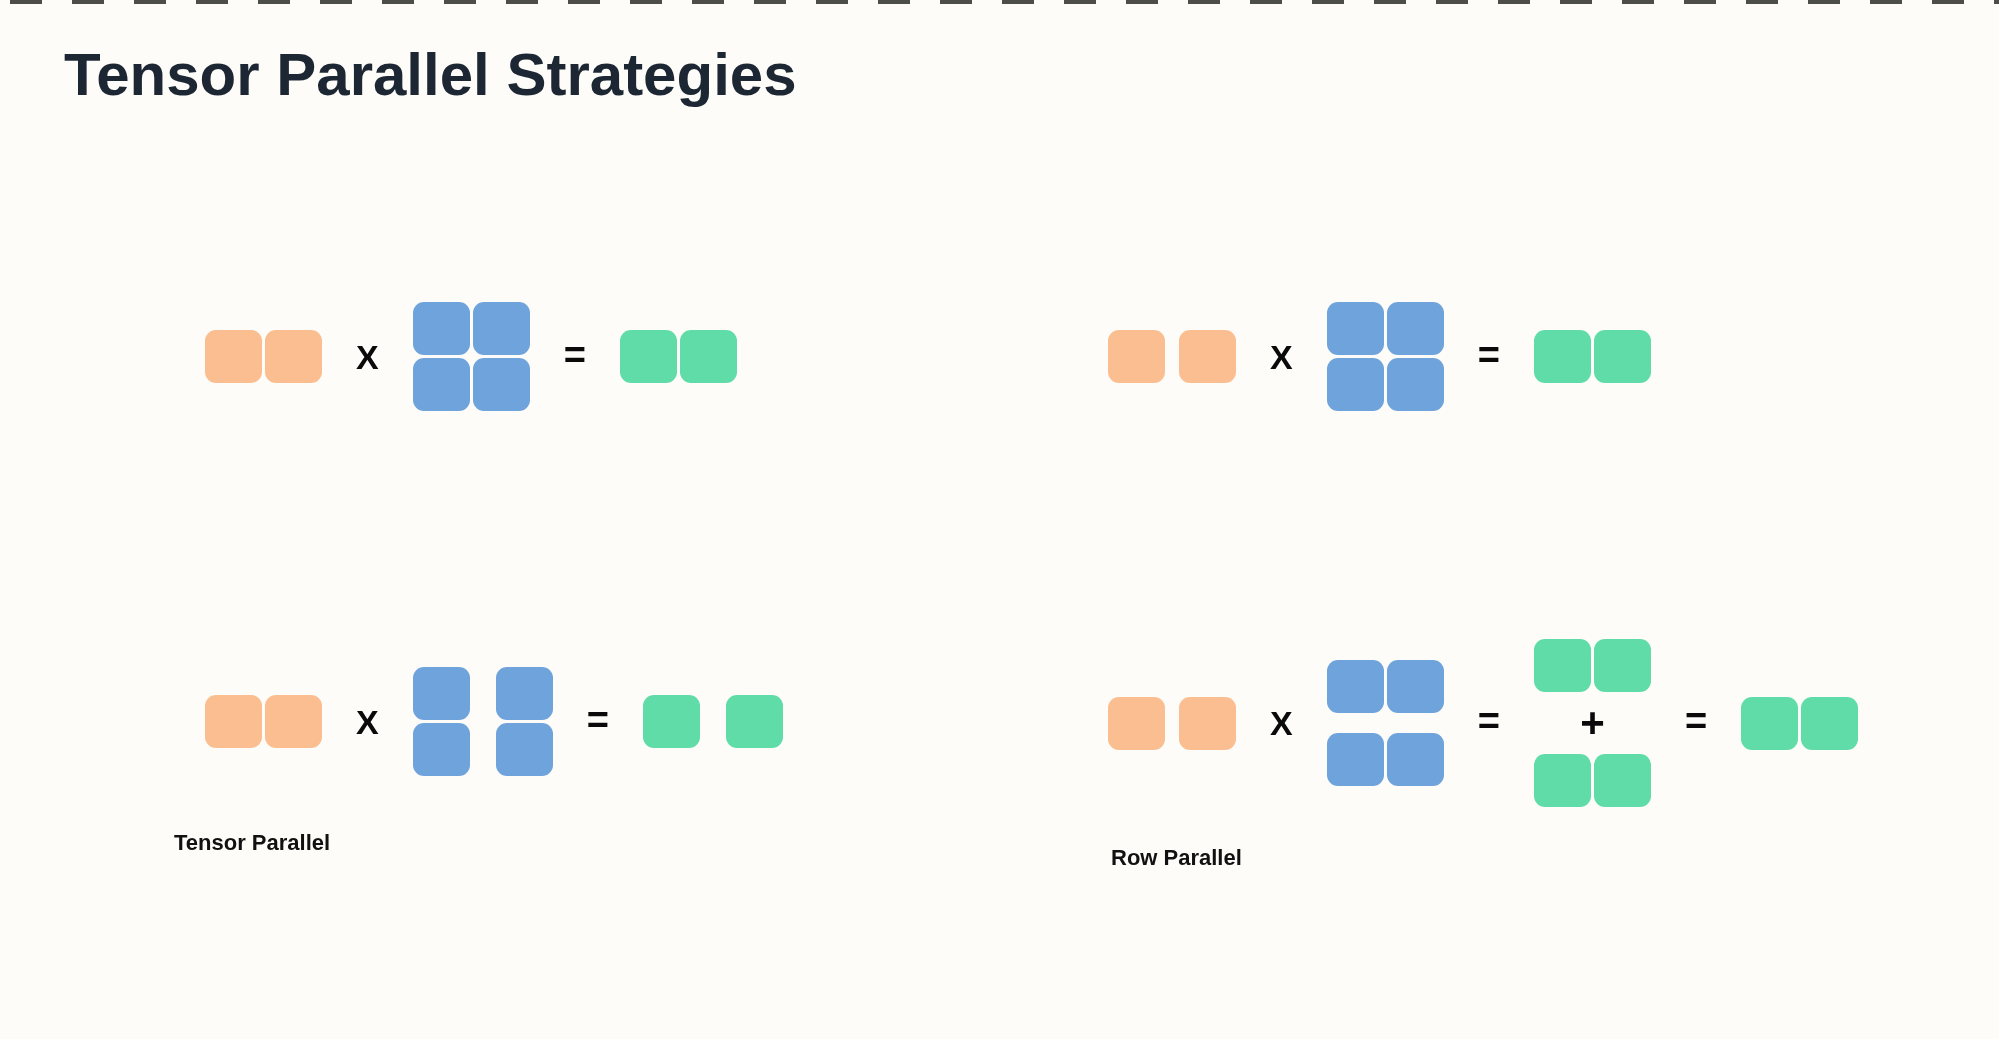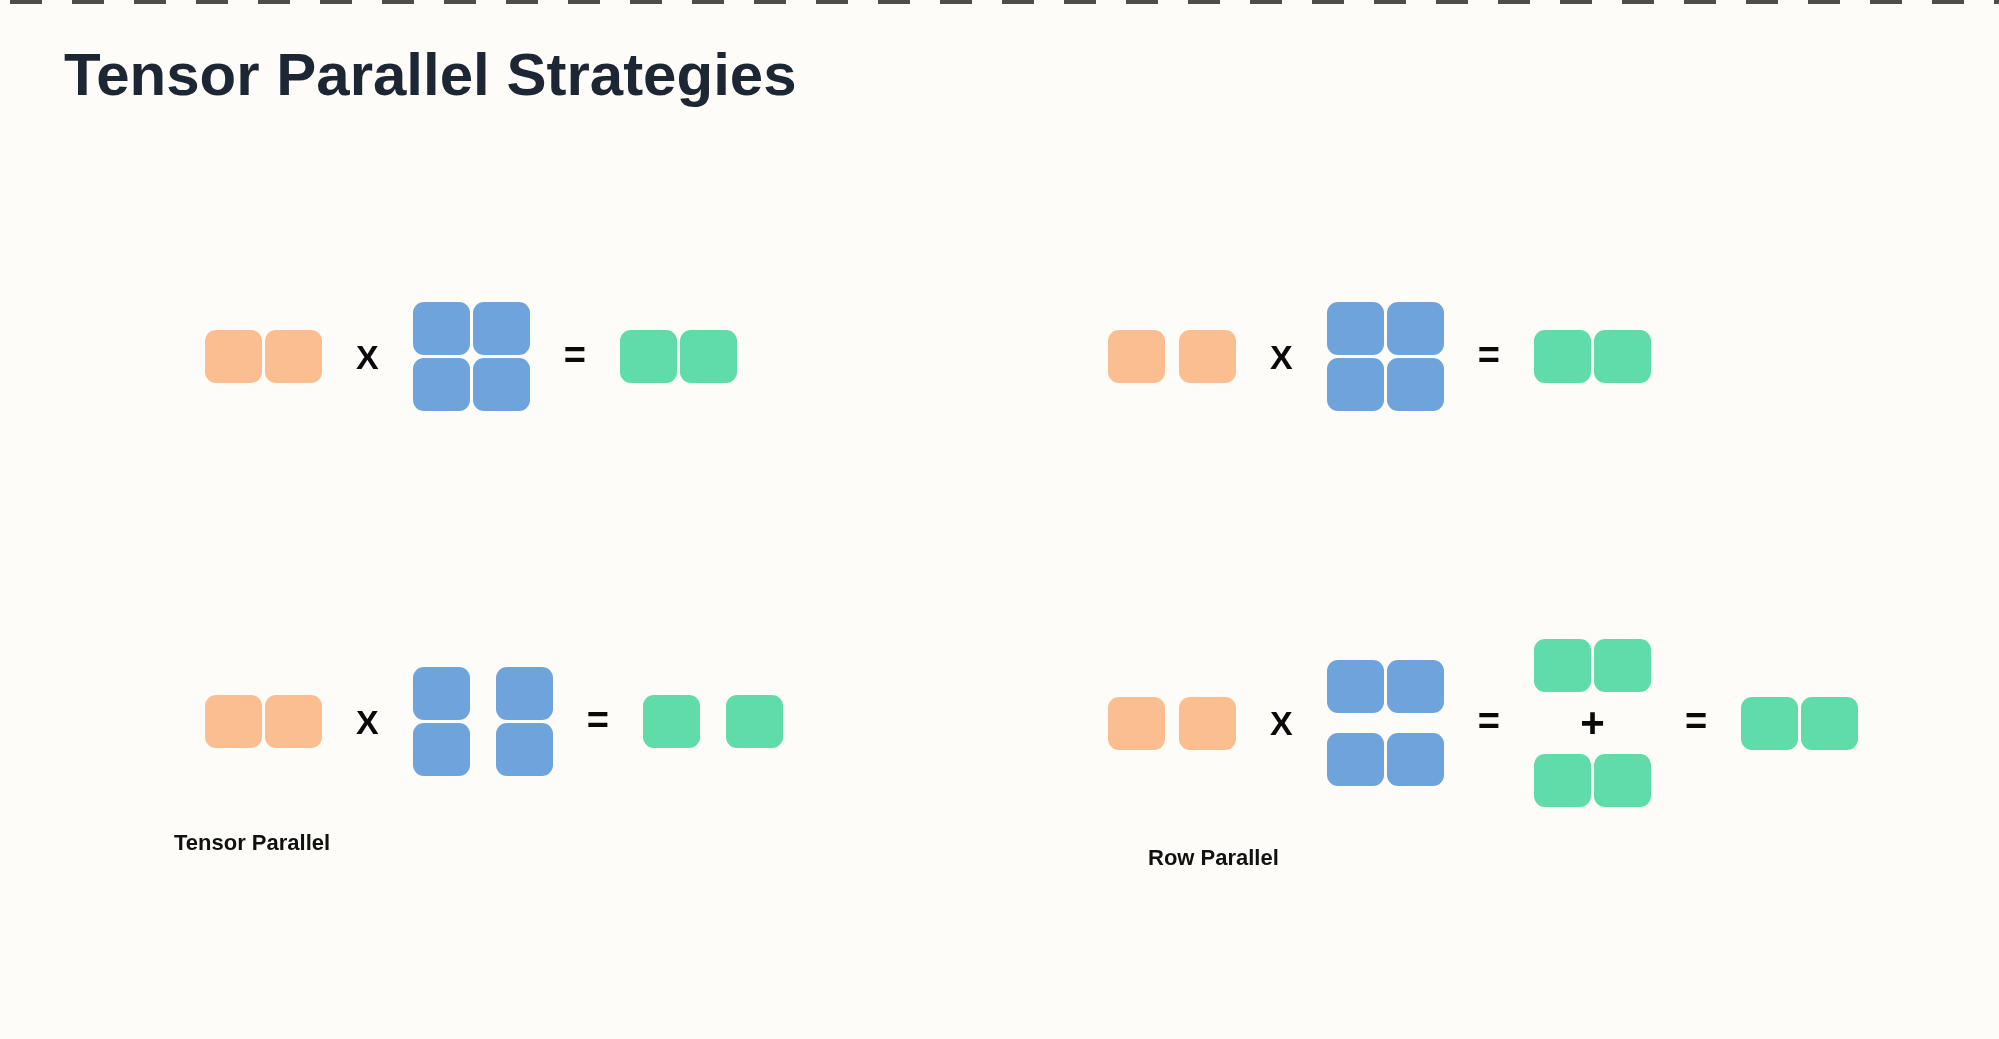--- a/index.html
+++ b/index.html
@@ -81,21 +81,21 @@
     row-gap: 10px;
   }
 
   .diagram-label {
     position: absolute;
     font-size: 22px;
     font-weight: bold;
     color: #111111;
   }
   #label-column-parallel { left: 174px;  top: 830px; }
-  #label-row-parallel    { left: 1148px; top: 845px; }
+  #label-row-parallel    { left: 1111px; top: 845px; }
 </style>
 </head>
 <body style="background: rgb(253, 252, 248);">
 
 <div class="top-strip" style="background: repeating-linear-gradient(90deg, rgb(77, 77, 74) 0px, rgb(77, 77, 74) 32px, transparent 32px, transparent 62px);"></div>
 
 <h1 class="title" style="color: rgb(29, 39, 51);">Tensor Parallel Strategies</h1>
 
 <div class="diagram" id="diagram-top-left">
     <div class="vector joined">

